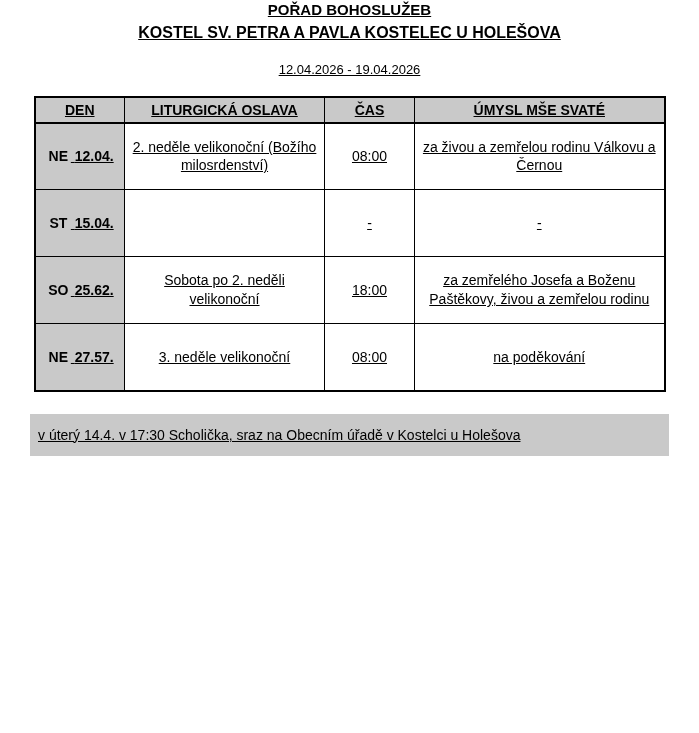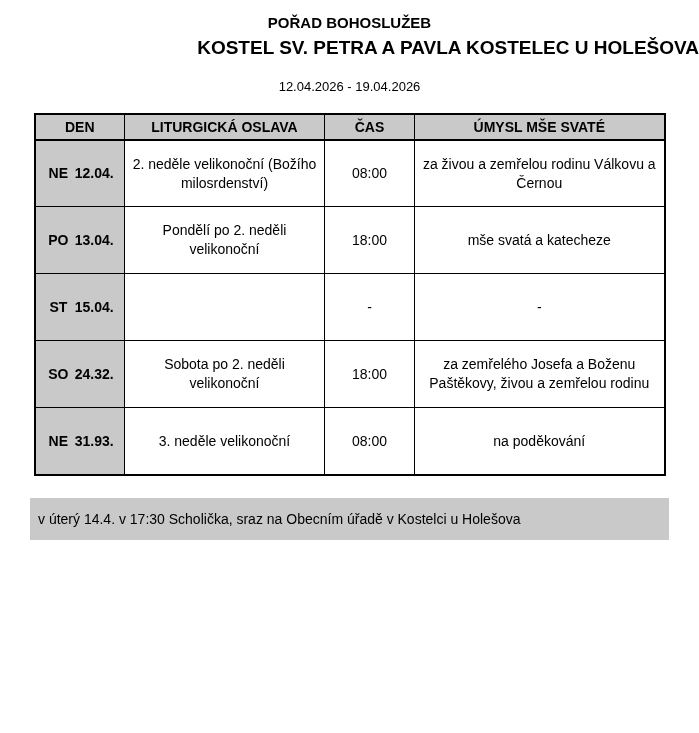--- a/index.html
+++ b/index.html
@@ -8,33 +8,33 @@
     background: #ffffff;
   }
   body {
     width: 699px;
     height: 733px;
     font-family: "Liberation Sans", "DejaVu Sans", sans-serif;
     color: #000000;
     -webkit-font-smoothing: antialiased;
   }
   .page {
-    padding-top: 13px;
+    text-decoration: underline;
   }
   .doc-title {
     margin: 0;
     text-align: center;
     font-size: 15px;
     font-weight: bold;
     line-height: 1.35;
   }
   .doc-subtitle {
     margin: 2px 0 0 0;
-    text-align: right;
-    font-size: 19px;
+    text-align: center;
+    font-size: 16px;
     font-weight: bold;
     line-height: 1.35;
   }
   .date-range {
     margin-top: 18px;
     text-align: center;
     font-size: 13px;
     line-height: 1.3;
   }
   table.schedule {
@@ -120,57 +120,48 @@
       <tr>
         <td class="day-cell">
           <span class="day-abbr">NE</span>
           <span class="day-date">12.04.</span>
         </td>
         <td>2. neděle velikonoční (Božího milosrdenství)</td>
         <td>08:00</td>
         <td>za živou a zemřelou rodinu Válkovu a Černou</td>
       </tr>
 
-      <tr>
-        <td class="day-cell">
-          <span class="day-abbr">PO</span>
-          <span class="day-date">13.04.</span>
-        </td>
-        <td>Pondělí po 2. neděli velikonoční</td>
-        <td>18:00</td>
-        <td>mše svatá a katecheze</td>
-      </tr>
 
 
       <tr>
         <td class="day-cell">
           <span class="day-abbr">ST</span>
           <span class="day-date">15.04.</span>
         </td>
         <td></td>
         <td>-</td>
         <td>-</td>
       </tr>
 
 
 
       <tr>
         <td class="day-cell">
           <span class="day-abbr">SO</span>
-          <span class="day-date">24.32.</span>
+          <span class="day-date">25.62.</span>
         </td>
         <td>Sobota po 2. neděli velikonoční</td>
         <td>18:00</td>
         <td>za zemřelého Josefa a Boženu Paštěkovy, živou a zemřelou rodinu</td>
       </tr>
 
       <tr>
         <td class="day-cell">
           <span class="day-abbr">NE</span>
-          <span class="day-date">31.93.</span>
+          <span class="day-date">27.57.</span>
         </td>
         <td>3. neděle velikonoční</td>
         <td>08:00</td>
         <td>na poděkování</td>
       </tr>
 
     </tbody>
   </table>
 
   <div class="footer-note">v úterý 14.4. v 17:30 Scholička, sraz na Obecním úřadě v Kostelci u Holešova</div>

